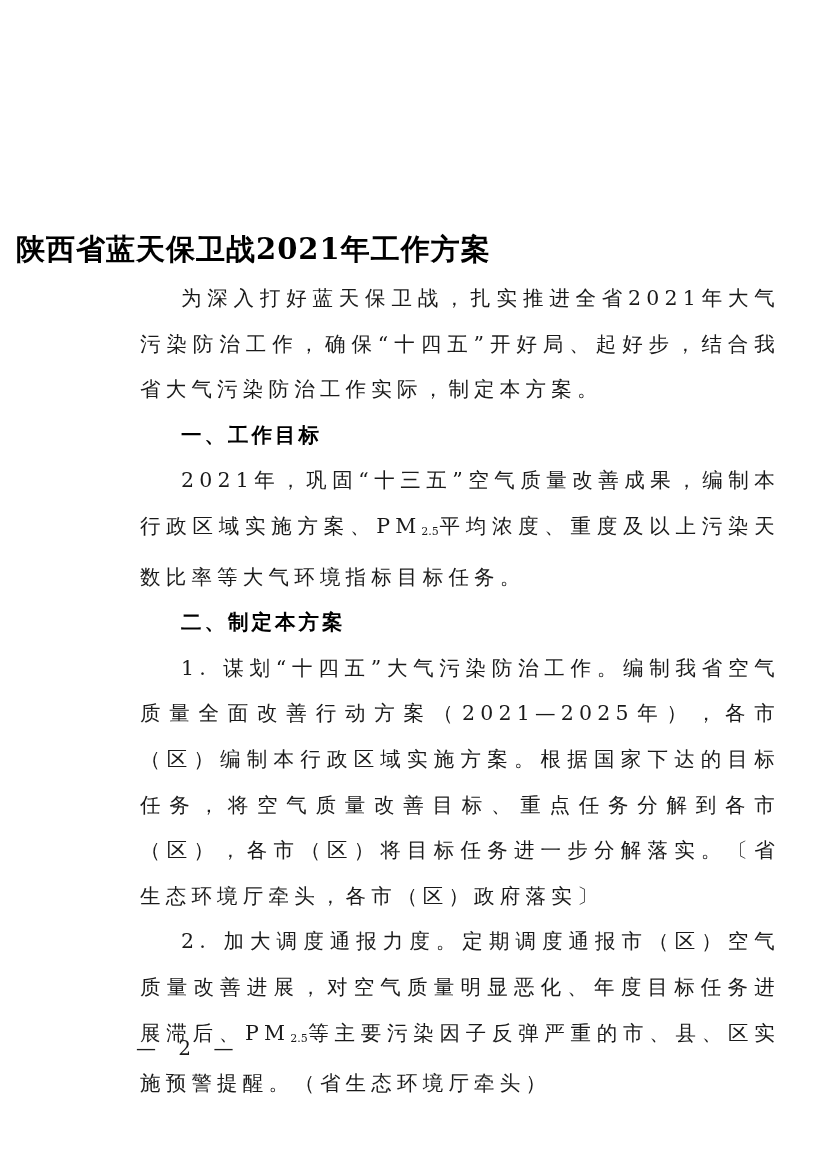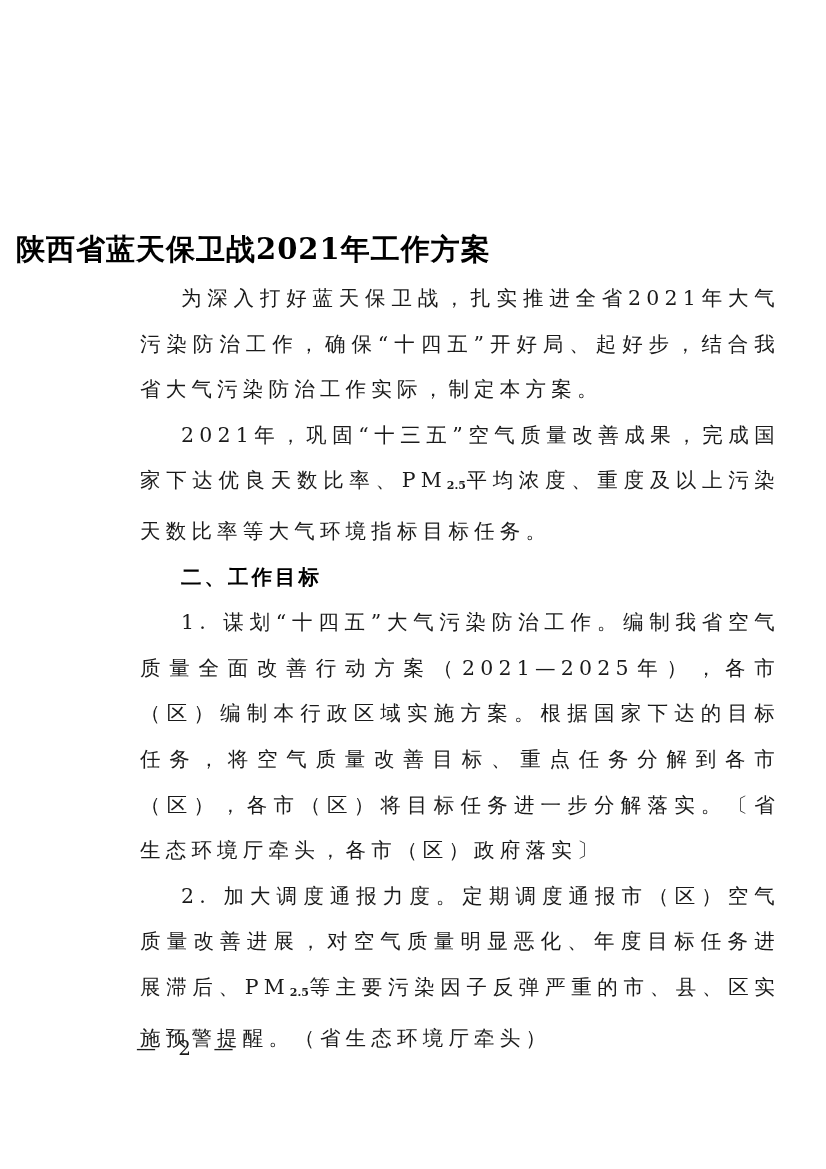--- a/index.html
+++ b/index.html
@@ -60,45 +60,45 @@
       color: #000;
     }
     .sub-heading {
       margin: 0;
       text-indent: 2em;
     }
     sub {
       font-size: 11px;
       vertical-align: -2px;
       letter-spacing: 0;
-      font-weight: bold;
     }
     .page-number {
       position: absolute;
       top: 1036px;
       left: 136px;
       font-size: 20px;
       letter-spacing: 8px;
       color: #1a1a1a;
     }
   </style>
 </head>
 <body>
 
 <div class="page">
 
   <h1 class="title">陕西省蓝天保卫战2021年工作方案</h1>
 
   <div class="body-text" style="top:276px;">
     <p class="para">为深入打好蓝天保卫战，扎实推进全省2021年大气污染防治工作，确保“十四五”开好局、起好步，结合我省大气污染防治工作实际，制定本方案。</p>
 
+    <p class="heading">一、工作目标</p>
 
-    <p class="para"><span>2021年，巩固“十三五”空气质量改善成果，完成国家下达优良天数比率、PM</span><sub>2.5</sub><span>平均浓度、重度及以上污染天数比率等大气环境指标目标任务。</span></p>
+    <p class="para"><span>2021年，巩固“十三五”空气质量改善成果，编制本行政区域实施方案、PM</span><sub>2.5</sub><span>平均浓度、重度及以上污染天数比率等大气环境指标目标任务。</span></p>
 
-    <p class="heading">二、工作目标</p>
+    <p class="heading">二、制定本方案</p>
 
 
     <p class="para">1. 谋划“十四五”大气污染防治工作。编制我省空气质量全面改善行动方案（2021—2025年），各市（区）编制本行政区域实施方案。根据国家下达的目标任务，将空气质量改善目标、重点任务分解到各市（区），各市（区）将目标任务进一步分解落实。〔省生态环境厅牵头，各市（区）政府落实〕</p>
 
     <p class="para"><span>2. 加大调度通报力度。定期调度通报市（区）空气质量改善进展，对空气质量明显恶化、年度目标任务进展滞后、PM</span><sub>2.5</sub><span>等主要污染因子反弹严重的市、县、区实施预警提醒。（省生态环境厅牵头）</span></p>
   </div>
 
   <div class="page-number">— 2 —</div>
 
 </div>

